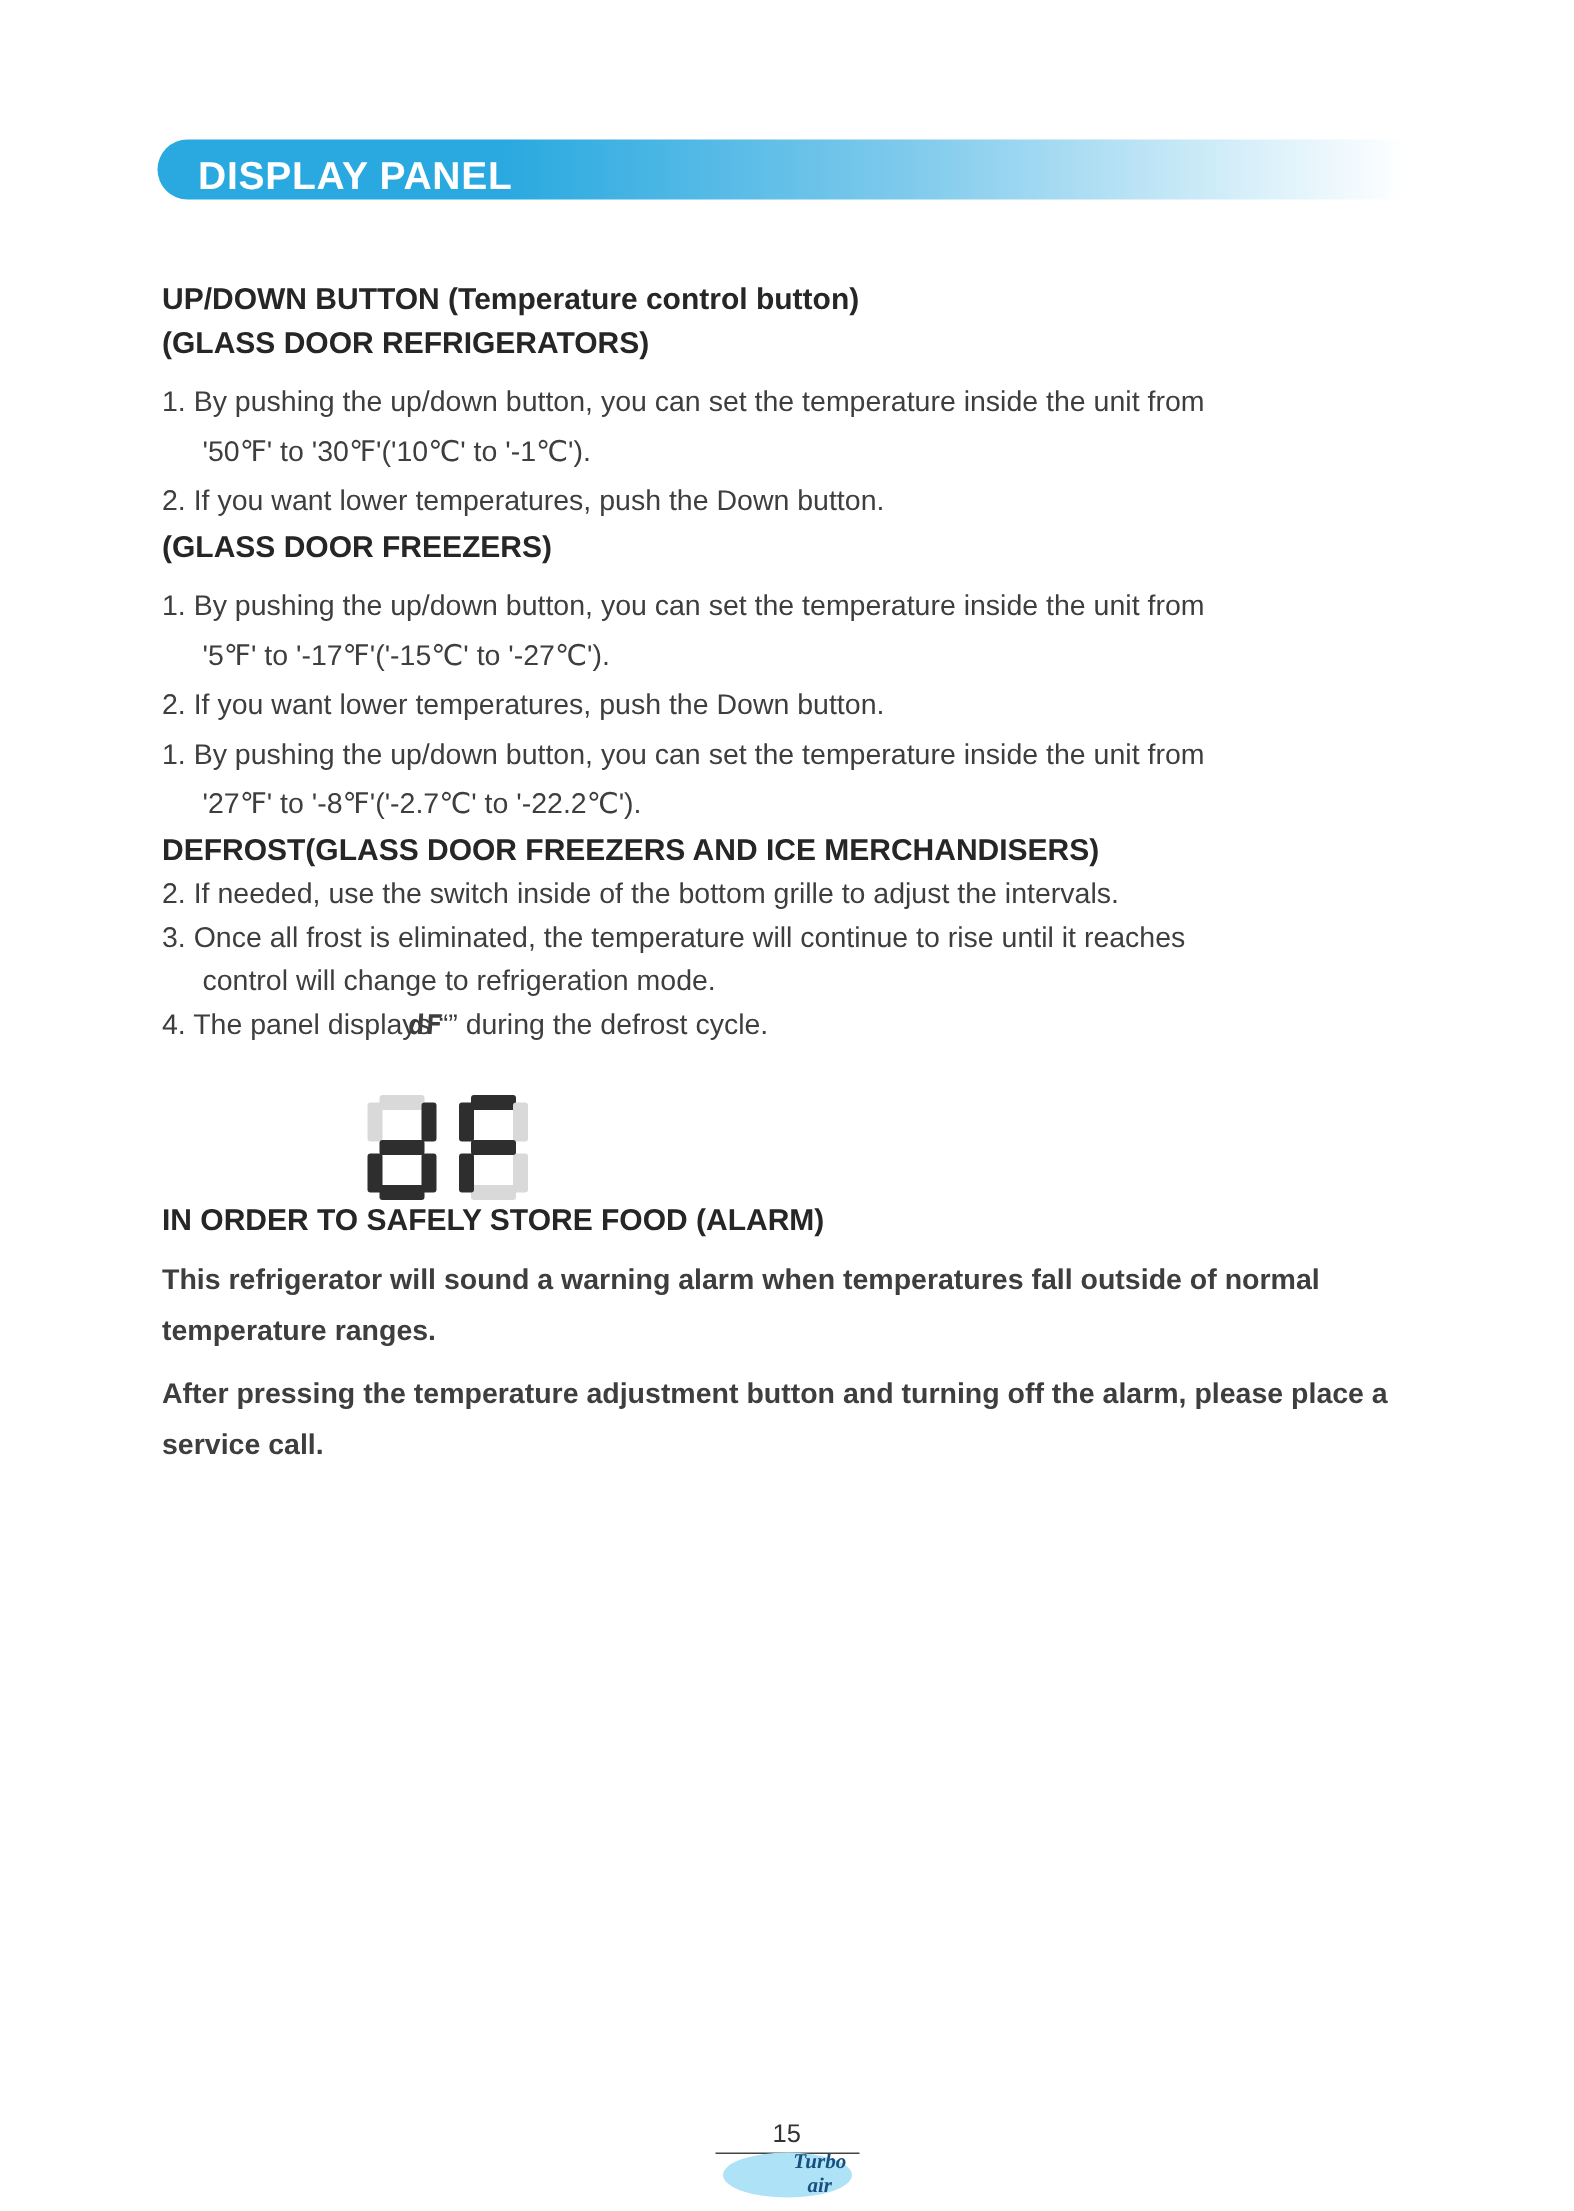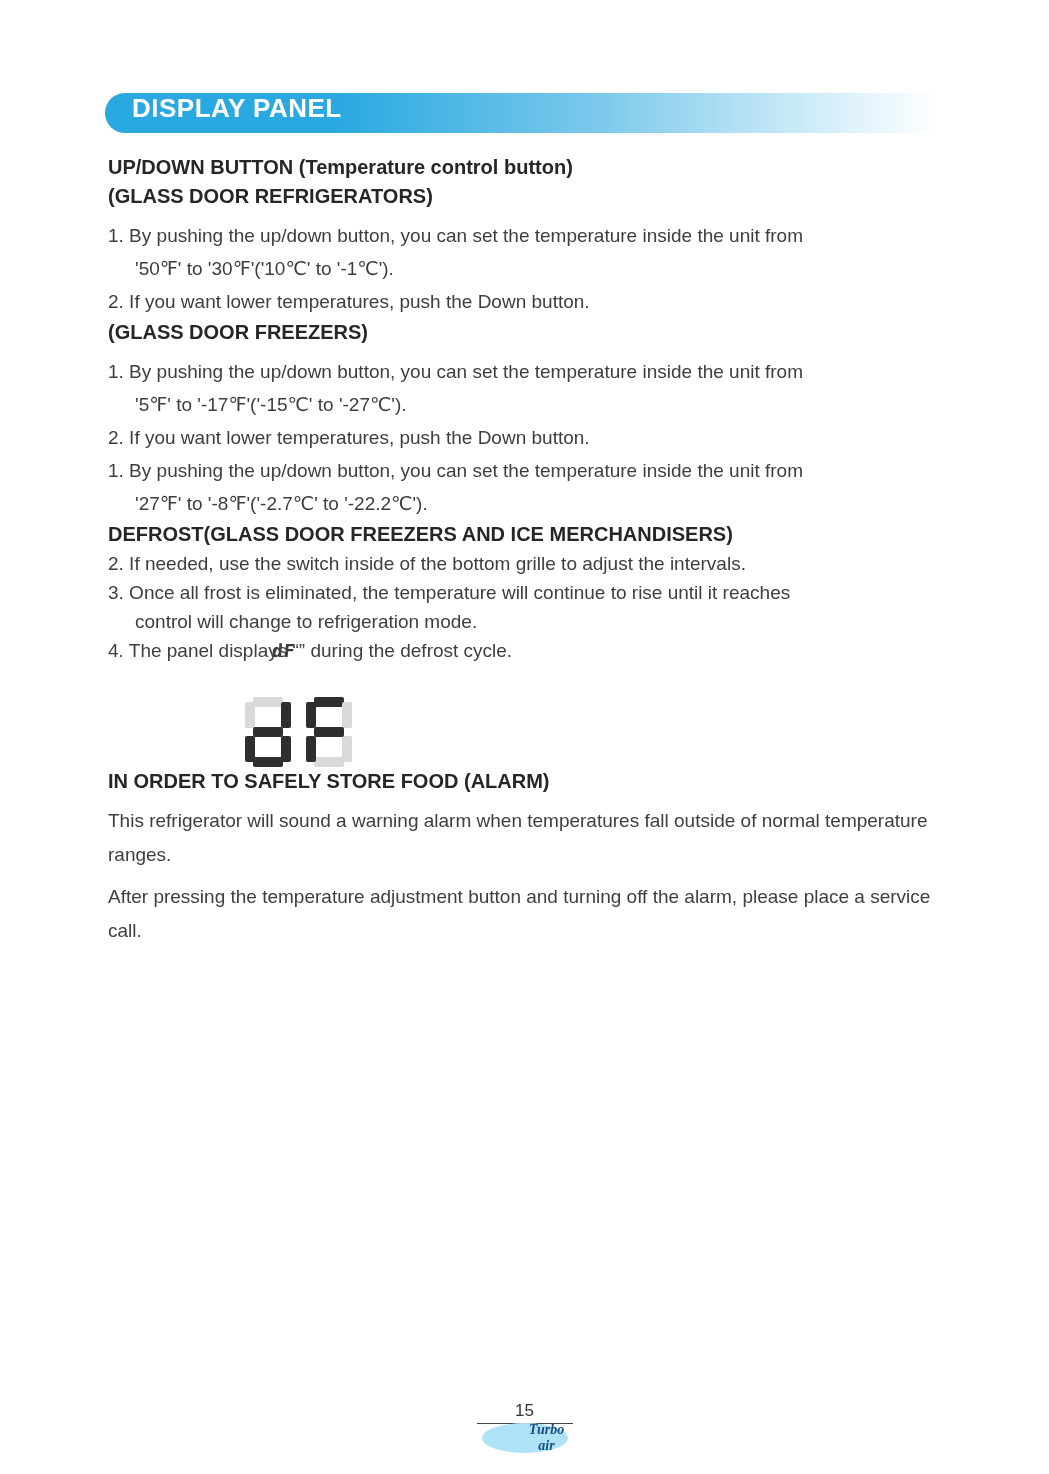--- a/index.html
+++ b/index.html
@@ -21,52 +21,53 @@
     margin: 93px 112px 0 105px;
     height: 40px;
     border-radius: 20px 8px 8px 20px;
     background: linear-gradient(90deg,
       var(--banner-start, #2aa9e0) 0%,
       var(--banner-start, #2aa9e0) 28%,
       #7ecaec 60%,
       #d9f0fa 88%,
       var(--banner-end, #ffffff) 100%);
     display: flex;
-    align-items: flex-start;
+    align-items: flex-end;
   }
   .banner-title {
     color: #ffffff;
     font-weight: bold;
     font-size: 26px;
     letter-spacing: 0.5px;
     padding-left: 27px;
   }
   
   .content { margin: 0 108px; }
   .section { }
-  .section.first { margin-top: 20px; }
+  .section.first { margin-top: 53px; }
   .sec-heading {
     font-weight: bold;
     font-size: 20px;
     color: #262626;
     line-height: 29px;
   }
   .sec-heading.gap-below { margin-bottom: 8px; }
   .num-item {
     padding-left: 27px;
     font-size: 19px;
     line-height: 33px;
   }
   .num-item .line1 { text-indent: -27px; }
   .tight .num-item { line-height: 29px; }
   .para {
     font-size: 19px;
     line-height: 34px;
     margin-top: 8px;
     max-width: 830px;
+    font-weight: bold;
   }
   
   .inline-seg {
     font-family: "DejaVu Sans Mono", monospace;
     font-weight: bold;
     font-size: 18px;
     letter-spacing: 1px;
     transform: skewX(-4deg);
     display: inline-block;
   }
@@ -86,21 +87,21 @@
   .seg-a { top: 0;      left: 8px;  right: 8px; height: 10px; }
   .seg-g { top: 30px;   left: 8px;  right: 8px; height: 10px; }
   .seg-d { bottom: 0;   left: 8px;  right: 8px; height: 10px; }
   .seg-f { top: 5px;    left: 0;    width: 10px; height: 26px; }
   .seg-b { top: 5px;    right: 0;   width: 10px; height: 26px; }
   .seg-e { bottom: 5px; left: 0;    width: 10px; height: 26px; }
   .seg-c { bottom: 5px; right: 0;   width: 10px; height: 26px; }
   
   .footer {
     position: absolute;
-    bottom: 21px;
+    bottom: 9px;
     left: 50%;
     transform: translateX(-50%);
     text-align: center;
   }
   .page-num {
     font-size: 17px;
     color: #333333;
     line-height: 20px;
   }
   .footer-divider {

